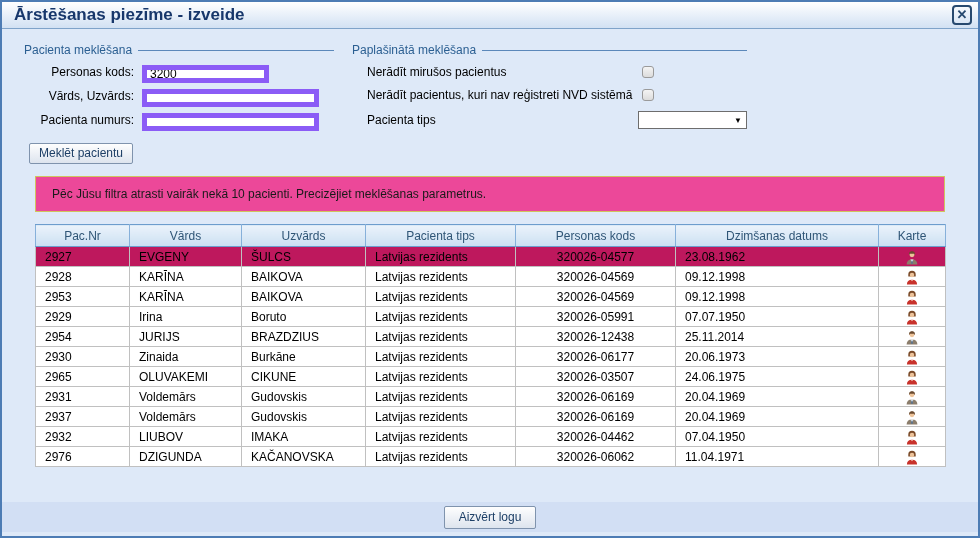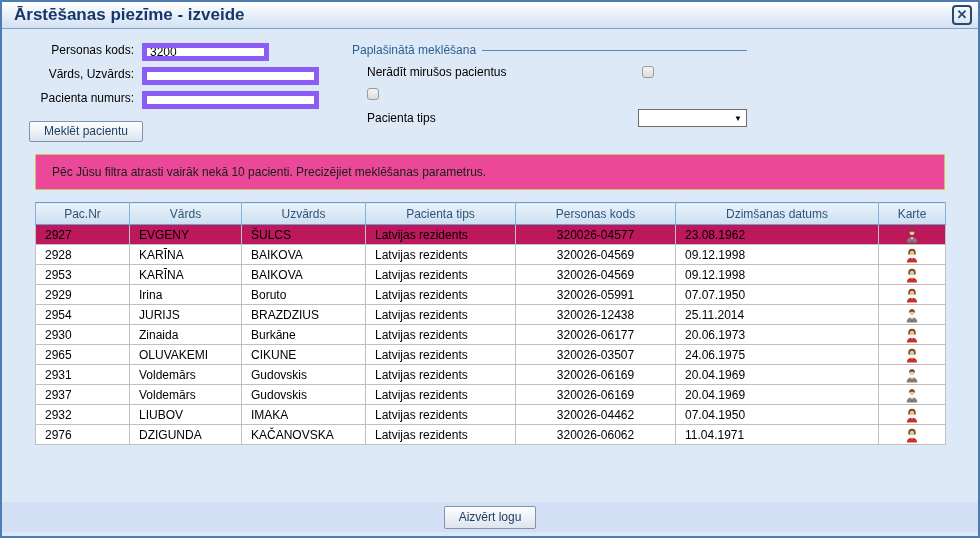--- a/index.html
+++ b/index.html
@@ -33,21 +33,21 @@
 
   .field-row { display:flex; align-items:flex-start; margin-bottom:6px; }
   .field-row .lbl { width:118px; text-align:right; padding-right:8px; }
   .txt { height:18px; border:5px solid #8b5cf6; background:#fff; font:12px "Liberation Sans",sans-serif;
          padding:1px 3px; }
   .txt.short { width:127px; }
   .txt.long  { width:177px; }
 
   .btn { display:inline-block; border:1px solid #7f93ad; border-radius:2px;
          background:linear-gradient(#fefefe,#dde4ee); color:#1d3f66;
-         font:12px "Liberation Sans",sans-serif; padding:2px 14px 3px; cursor:pointer; }
+         font:12px "Liberation Sans",sans-serif; padding:2px 9px 3px; cursor:pointer; }
   .search-btn { margin:6px 0 0 5px; }
 
   .adv-row { display:flex; align-items:center; margin-bottom:9px; padding-left:15px; }
   .adv-row .lbl { width:275px; }
   .checkbox { width:12px; height:12px; border:1px solid #9a9a9a; border-radius:3px;
               background:linear-gradient(#f4f4f4,#dcdcdc); cursor:pointer; }
   .select { width:110px; height:18px; border:1px solid #6d6d6d; background:#fff;
             display:flex; align-items:center; justify-content:space-between;
             padding:0 4px; cursor:pointer; }
   .select .arrow { font-size:8px; color:#000; }
@@ -88,20 +88,24 @@
   <div class="titlebar">
     <span class="title">Ārstēšanas piezīme - izveide</span>
     <span class="close-btn">✕</span>
   </div>
 
   <div class="content">
 
     <div class="form-area">
 
       <div class="fs-left">
+        <div class="legend-row">
+          <span class="legend">Pacienta meklēšana</span>
+          <span class="legend-line"></span>
+        </div>
         <div class="field-row">
           <span class="lbl">Personas kods:</span>
           <input class="txt short" type="text" value="3200" style="">
         </div>
         <div class="field-row">
           <span class="lbl">Vārds, Uzvārds:</span>
           <input class="txt long" type="text" value="" style="">
         </div>
         <div class="field-row">
           <span class="lbl">Pacienta numurs:</span>
@@ -113,20 +117,21 @@
       <div class="fs-right">
         <div class="legend-row">
           <span class="legend">Paplašinātā meklēšana</span>
           <span class="legend-line"></span>
         </div>
         <div class="adv-row">
           <span class="lbl">Nerādīt mirušos pacientus</span>
           <span class="checkbox"></span>
         </div>
         <div class="adv-row">
+          <span class="lbl">Nerādīt pacientus, kuri nav reģistreti NVD sistēmā</span>
           <span class="checkbox"></span>
         </div>
         <div class="adv-row">
           <span class="lbl">Pacienta tips</span>
           <span class="select">
             <span></span>
             <span class="arrow">▼</span>
           </span>
         </div>
       </div>

